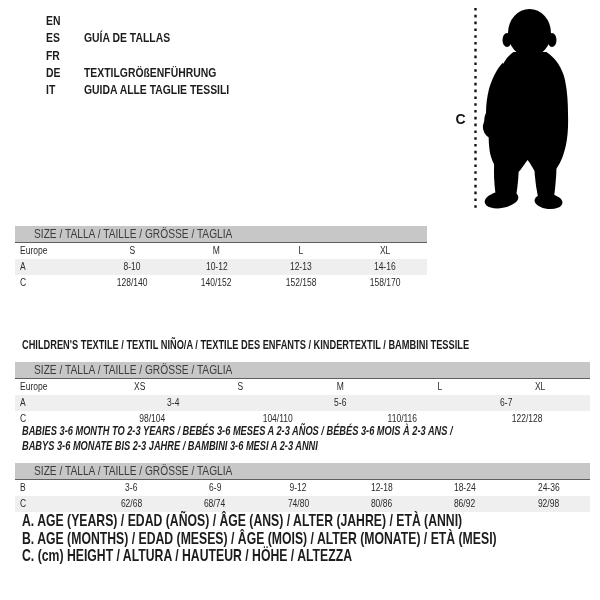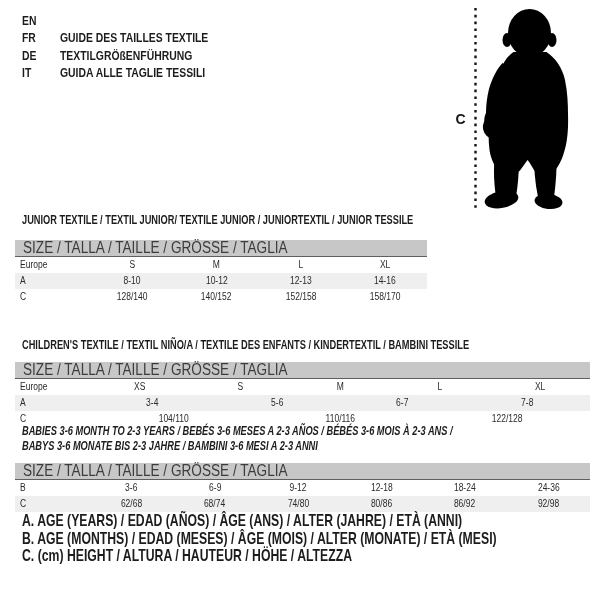--- a/index.html
+++ b/index.html
@@ -4,61 +4,64 @@
 <style>
   html,body{margin:0;padding:0;}
   body{
     width:600px;height:600px;position:relative;overflow:hidden;
     background:#ffffff;color:#1c1c1c;
     font-family:"Liberation Sans", sans-serif;
   }
   .cond{display:inline-block;white-space:nowrap;transform-origin:0 50%;}
   
   .lang-header{position:absolute;left:22px;top:12px;font-weight:bold;font-size:13px;line-height:17.3px;}
-  .lang-row{display:flex;}
+  .lang-row{display:flex;margin-left:24px;}
   .lang-code{width:38px;}
   .lang-code .cond,.lang-label .cond{transform:scaleX(0.8);}
   
   .figure{position:absolute;left:448px;top:2px;width:148px;height:216px;}
   
   .section{position:absolute;left:15px;}
   .section--junior{top:213px;width:412px;}
   .section--children{top:338px;width:575px;}
   .section--babies{top:424px;width:575px;}
   .section-title{font-weight:bold;font-size:12.5px;line-height:14px;margin-left:7px;}
   .section--babies .section-title{line-height:15px;font-style:italic;}
   .section-title .title-line{height:14px;}
   .section--babies .section-title .title-line{height:15px;}
   .section-title .cond{transform:scaleX(0.74);}
   .section--junior .size-bar{margin-top:13px;}
   .section--children .size-bar{margin-top:10px;}
   .section--babies .size-bar{margin-top:9px;}
   .size-bar{background:var(--bar-bg,#c7c7c7);border-bottom:1px solid #5f5f5f;height:16px;line-height:16px;
-    padding-left:8px;font-size:16px;color:#3c3c3c;}
+    padding-left:19px;font-size:12px;color:#3c3c3c;}
   .size-bar .cond{transform:scaleX(0.85);}
   .trow{display:flex;height:16px;line-height:16px;font-size:10px;color:#2a2a2a;}
   .trow.alt{background:var(--alt-bg,#efefef);}
   .tlabel{width:70px;padding-left:5px;}
   .tlabel .cond{transform:scaleX(0.85);}
   .tcell{flex:1;text-align:center;}
   .tcell .cond{transform:scaleX(0.85);transform-origin:50% 50%;}
   
   .footnotes{position:absolute;left:22px;top:512px;font-weight:bold;font-size:17px;line-height:17.5px;}
   .footnotes .cond{transform:scaleX(0.72);}
 </style>
 </head>
 <body style="background: rgb(255, 255, 255); --bar-bg: #c7c7c7; --alt-bg: #efefef;">
 
 <div class="lang-header">
     <div class="lang-row">
       <span class="lang-code"><span class="cond">EN</span></span>
     </div>
     <div class="lang-row">
+      <span class="lang-code"><span class="cond">ES</span></span>
+      <span class="lang-label"><span class="cond">GUÍA DE TALLAS</span></span>
+    </div>
+    <div class="lang-row">
       <span class="lang-code"><span class="cond">FR</span></span>
-      <span class="lang-label"><span class="cond">GUIDE DES TAILLES TEXTILE</span></span>
     </div>
     <div class="lang-row">
       <span class="lang-code"><span class="cond">DE</span></span>
       <span class="lang-label"><span class="cond">TEXTILGRÖßENFÜHRUNG</span></span>
     </div>
     <div class="lang-row">
       <span class="lang-code"><span class="cond">IT</span></span>
       <span class="lang-label"><span class="cond">GUIDA ALLE TAGLIE TESSILI</span></span>
     </div>
   </div>
@@ -85,23 +88,20 @@
       <ellipse cx="103" cy="119" rx="7" ry="9.5" transform="rotate(10 103 119)"></ellipse>
       <path d="M45.5 148 C44 164,44 180,46.5 194.5 L66.5 194.5 C68.5 183,69.5 170,69.5 158 L68.5 150 Z"></path>
       <path d="M84.5 153 C84.5 167,85.5 181,88.5 195 L104.5 195 C106.5 181,107.5 166,107 150 Z"></path>
       <ellipse cx="52" cy="197.5" rx="17" ry="8.5" transform="rotate(-10 52 197.5)"></ellipse>
       <ellipse cx="99" cy="199.5" rx="14" ry="7.5" transform="rotate(6 99 199.5)"></ellipse>
     </g>
   </svg>
 </div>
 
 <div class="section section--junior">
-  <div class="section-title">
-      <div class="title-line"><span class="cond">JUNIOR TEXTILE / TEXTIL JUNIOR/ TEXTILE JUNIOR / JUNIORTEXTIL / JUNIOR TESSILE</span></div>
-    </div>
   <div class="size-bar"><span class="cond">SIZE / TALLA / TAILLE / GRÖSSE / TAGLIA</span></div>
   <div>
       <div class="trow">
         <div class="tlabel"><span class="cond">Europe</span></div>
         <div class="tcell"><span class="cond">S</span></div>
         <div class="tcell"><span class="cond">M</span></div>
         <div class="tcell"><span class="cond">L</span></div>
         <div class="tcell"><span class="cond">XL</span></div>
       </div>
       <div class="trow alt">
@@ -133,24 +133,24 @@
         <div class="tcell"><span class="cond">S</span></div>
         <div class="tcell"><span class="cond">M</span></div>
         <div class="tcell"><span class="cond">L</span></div>
         <div class="tcell"><span class="cond">XL</span></div>
       </div>
       <div class="trow alt">
         <div class="tlabel"><span class="cond">A</span></div>
         <div class="tcell"><span class="cond">3-4</span></div>
         <div class="tcell"><span class="cond">5-6</span></div>
         <div class="tcell"><span class="cond">6-7</span></div>
-        <div class="tcell"><span class="cond">7-8</span></div>
       </div>
       <div class="trow">
         <div class="tlabel"><span class="cond">C</span></div>
+        <div class="tcell"><span class="cond">98/104</span></div>
         <div class="tcell"><span class="cond">104/110</span></div>
         <div class="tcell"><span class="cond">110/116</span></div>
         <div class="tcell"><span class="cond">122/128</span></div>
       </div>
     </div>
 </div>
 
 <div class="section section--babies">
   <div class="section-title">
       <div class="title-line"><span class="cond">BABIES 3-6 MONTH TO 2-3 YEARS / BEBÉS 3-6 MESES A 2-3 AÑOS / BÉBÉS 3-6 MOIS À 2-3 ANS /</span></div>

